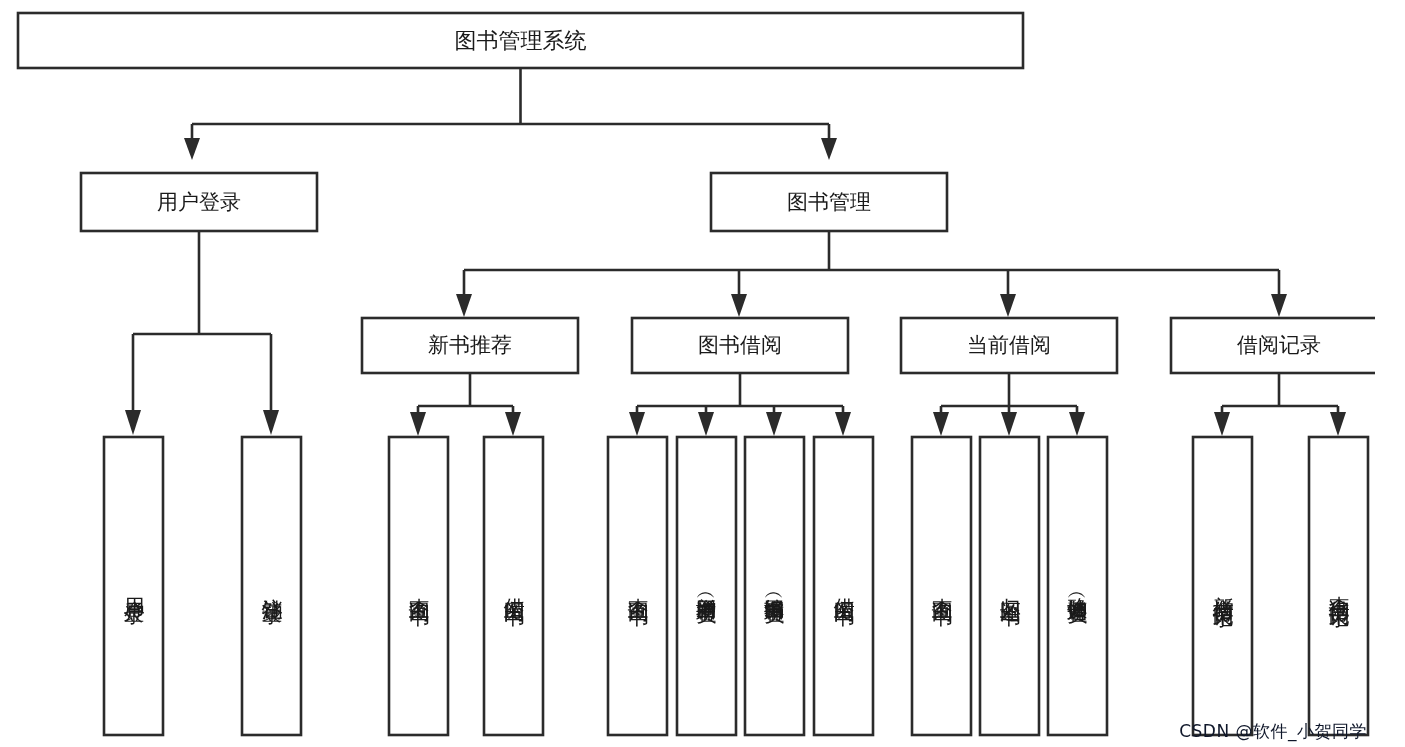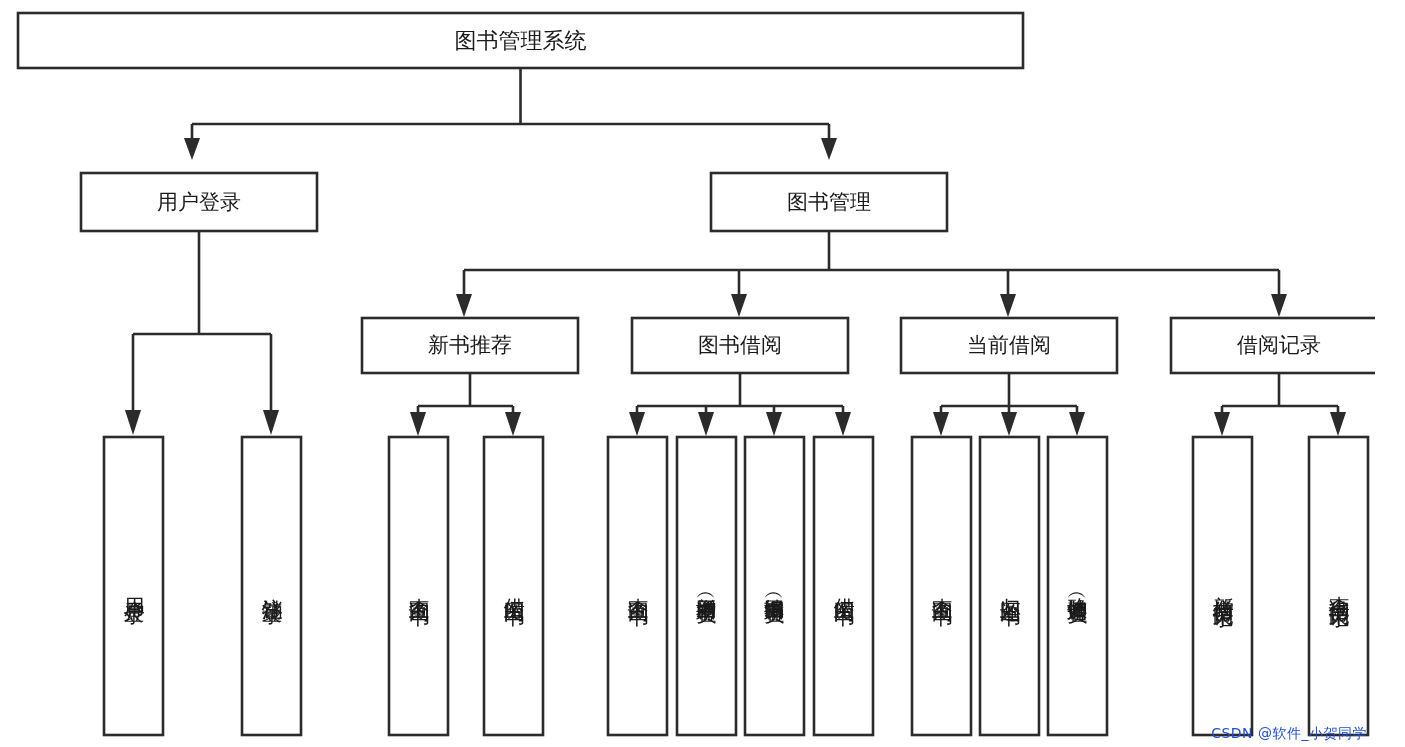--- a/index.html
+++ b/index.html
@@ -71,22 +71,22 @@
   }
   .leaf-label.tight {
     letter-spacing: 1px;
     font-size: 20px;
   }
   .watermark {
     position: absolute;
     right: 8px;
     bottom: 4px;
     font-family: "DejaVu Sans", "Liberation Sans", sans-serif;
-    font-size: 14px;
-    color: #1d4ed8;
+    font-size: 17px;
+    color: #0f172a;
     letter-spacing: 0.5px;
     white-space: nowrap;
   }
 </style>
 </head>
 <body>
 
 <div id="diagram-root">
 
   <svg id="flow-svg" viewBox="0 0 1405 747">

